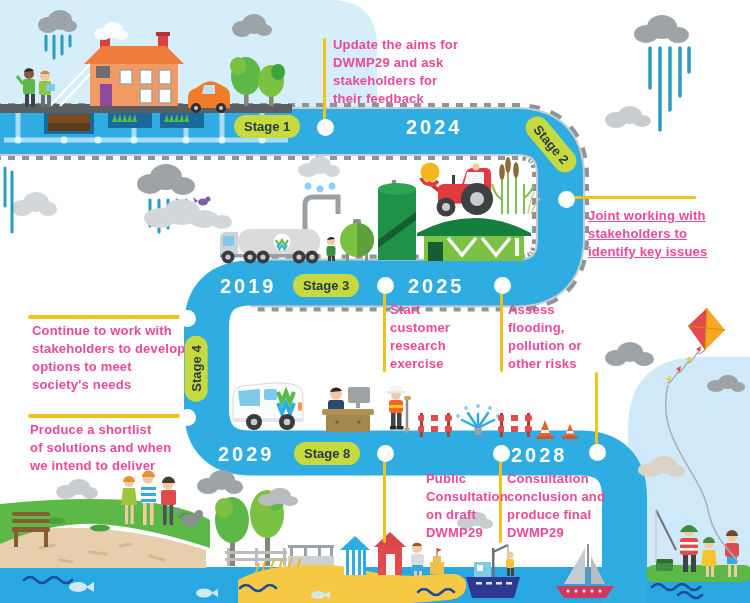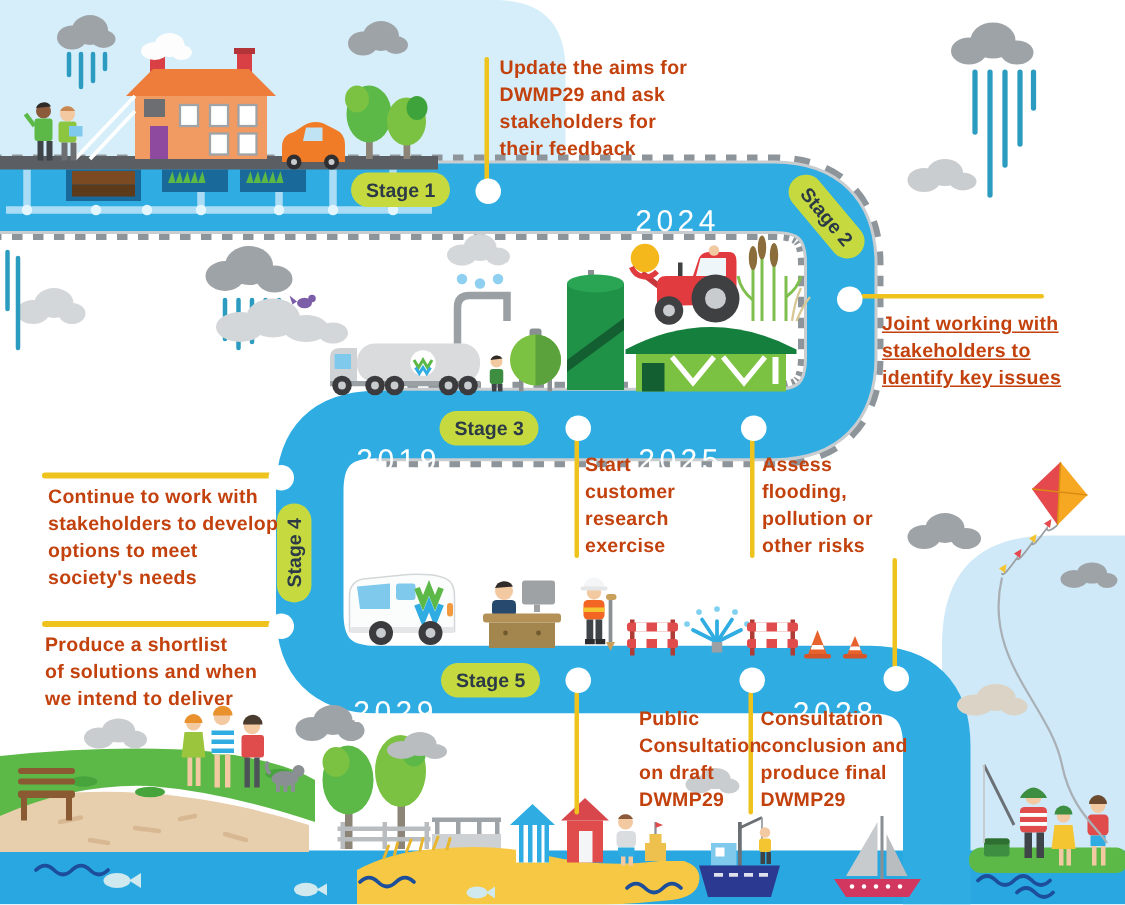--- a/index.html
+++ b/index.html
@@ -1,22 +1,22 @@
 <!DOCTYPE html>
 <html><head>
 <meta charset="utf-8">
 <style>
   html,body{margin:0;padding:0;background:#fff;}
   .canvas{position:relative;width:750px;height:603px;overflow:hidden;background:#fff;
           font-family:"Liberation Sans",sans-serif;}
   .canvas svg{position:absolute;left:0;top:0;}
   .ann{position:absolute;font-weight:bold;font-size:13px;line-height:1.38;
-       letter-spacing:.2px;color:#c2410c;white-space:pre-line;}
-  .year{position:absolute;font-weight:normal;font-size:20px;color:#fff;
-        letter-spacing:3px;text-align:right;width:74px;margin-top:21px;}
+       letter-spacing:.2px;color:#ec4899;white-space:pre-line;}
+  .year{position:absolute;font-weight:bold;font-size:20px;color:#fff;
+        letter-spacing:3px;text-align:left;width:74px;}
   .badge{position:absolute;background:#c6da3f;color:#2c3a47;font-weight:bold;
          font-size:13px;height:23px;line-height:23px;border-radius:12px;
          padding:0 10px;text-align:center;white-space:nowrap;}
   .badge.r50{transform:rotate(50deg);}
   .badge.r-90{transform:rotate(-90deg);}
   .dot{position:absolute;width:17px;height:17px;border-radius:50%;background:#fff;}
   .yline{position:absolute;background:#eec31e;border-radius:2px;}
 </style>
 </head>
 <body>
@@ -667,21 +667,21 @@
 <div class="dot" style="left:179px;top:310px;"></div>
 <div class="dot" style="left:179px;top:409px;"></div>
 <div class="dot" style="left:377px;top:445px;"></div>
 <div class="dot" style="left:493px;top:445px;"></div>
 <div class="dot" style="left:589px;top:444px;"></div>
 
 <div class="badge" style="left:234px;top:115px;text-align:right;">Stage 1</div>
 <div class="badge r50" style="left:518px;top:133px;">Stage 2</div>
 <div class="badge" style="left:293px;top:274px;">Stage 3</div>
 <div class="badge r-90" style="left:163px;top:357px;">Stage 4</div>
-<div class="badge" style="left:294px;top:442px;">Stage 5</div>
+<div class="badge" style="left:294px;top:442px;">Stage 8</div>
 
 <div class="year" style="left:406px;top:116px;">2024</div>
 <div class="year" style="left:408px;top:275px;">2025</div>
 <div class="year" style="left:220px;top:275px;">2019</div>
 <div class="year" style="left:218px;top:443px;">2029</div>
 <div class="year" style="left:511px;top:444px;">2028</div>
 
 <div class="ann" style="left:333px;top:36px;width:135px;">Update the aims for
 DWMP29 and ask
 stakeholders for

